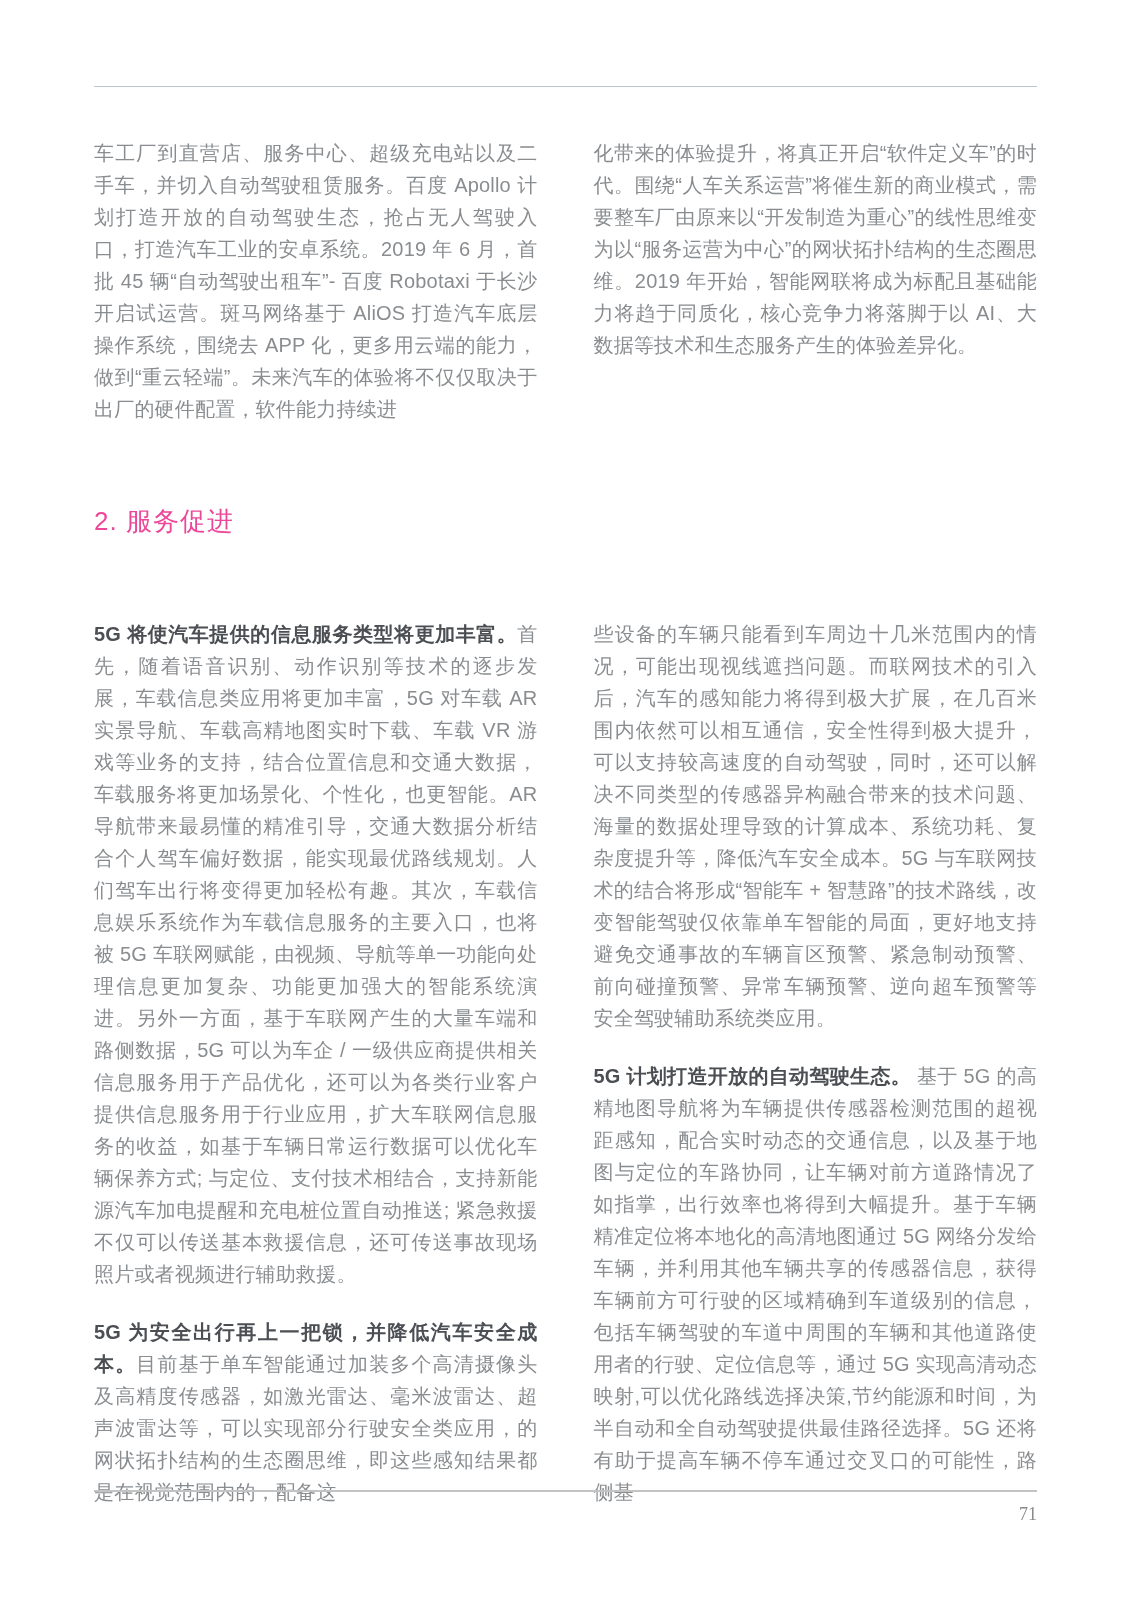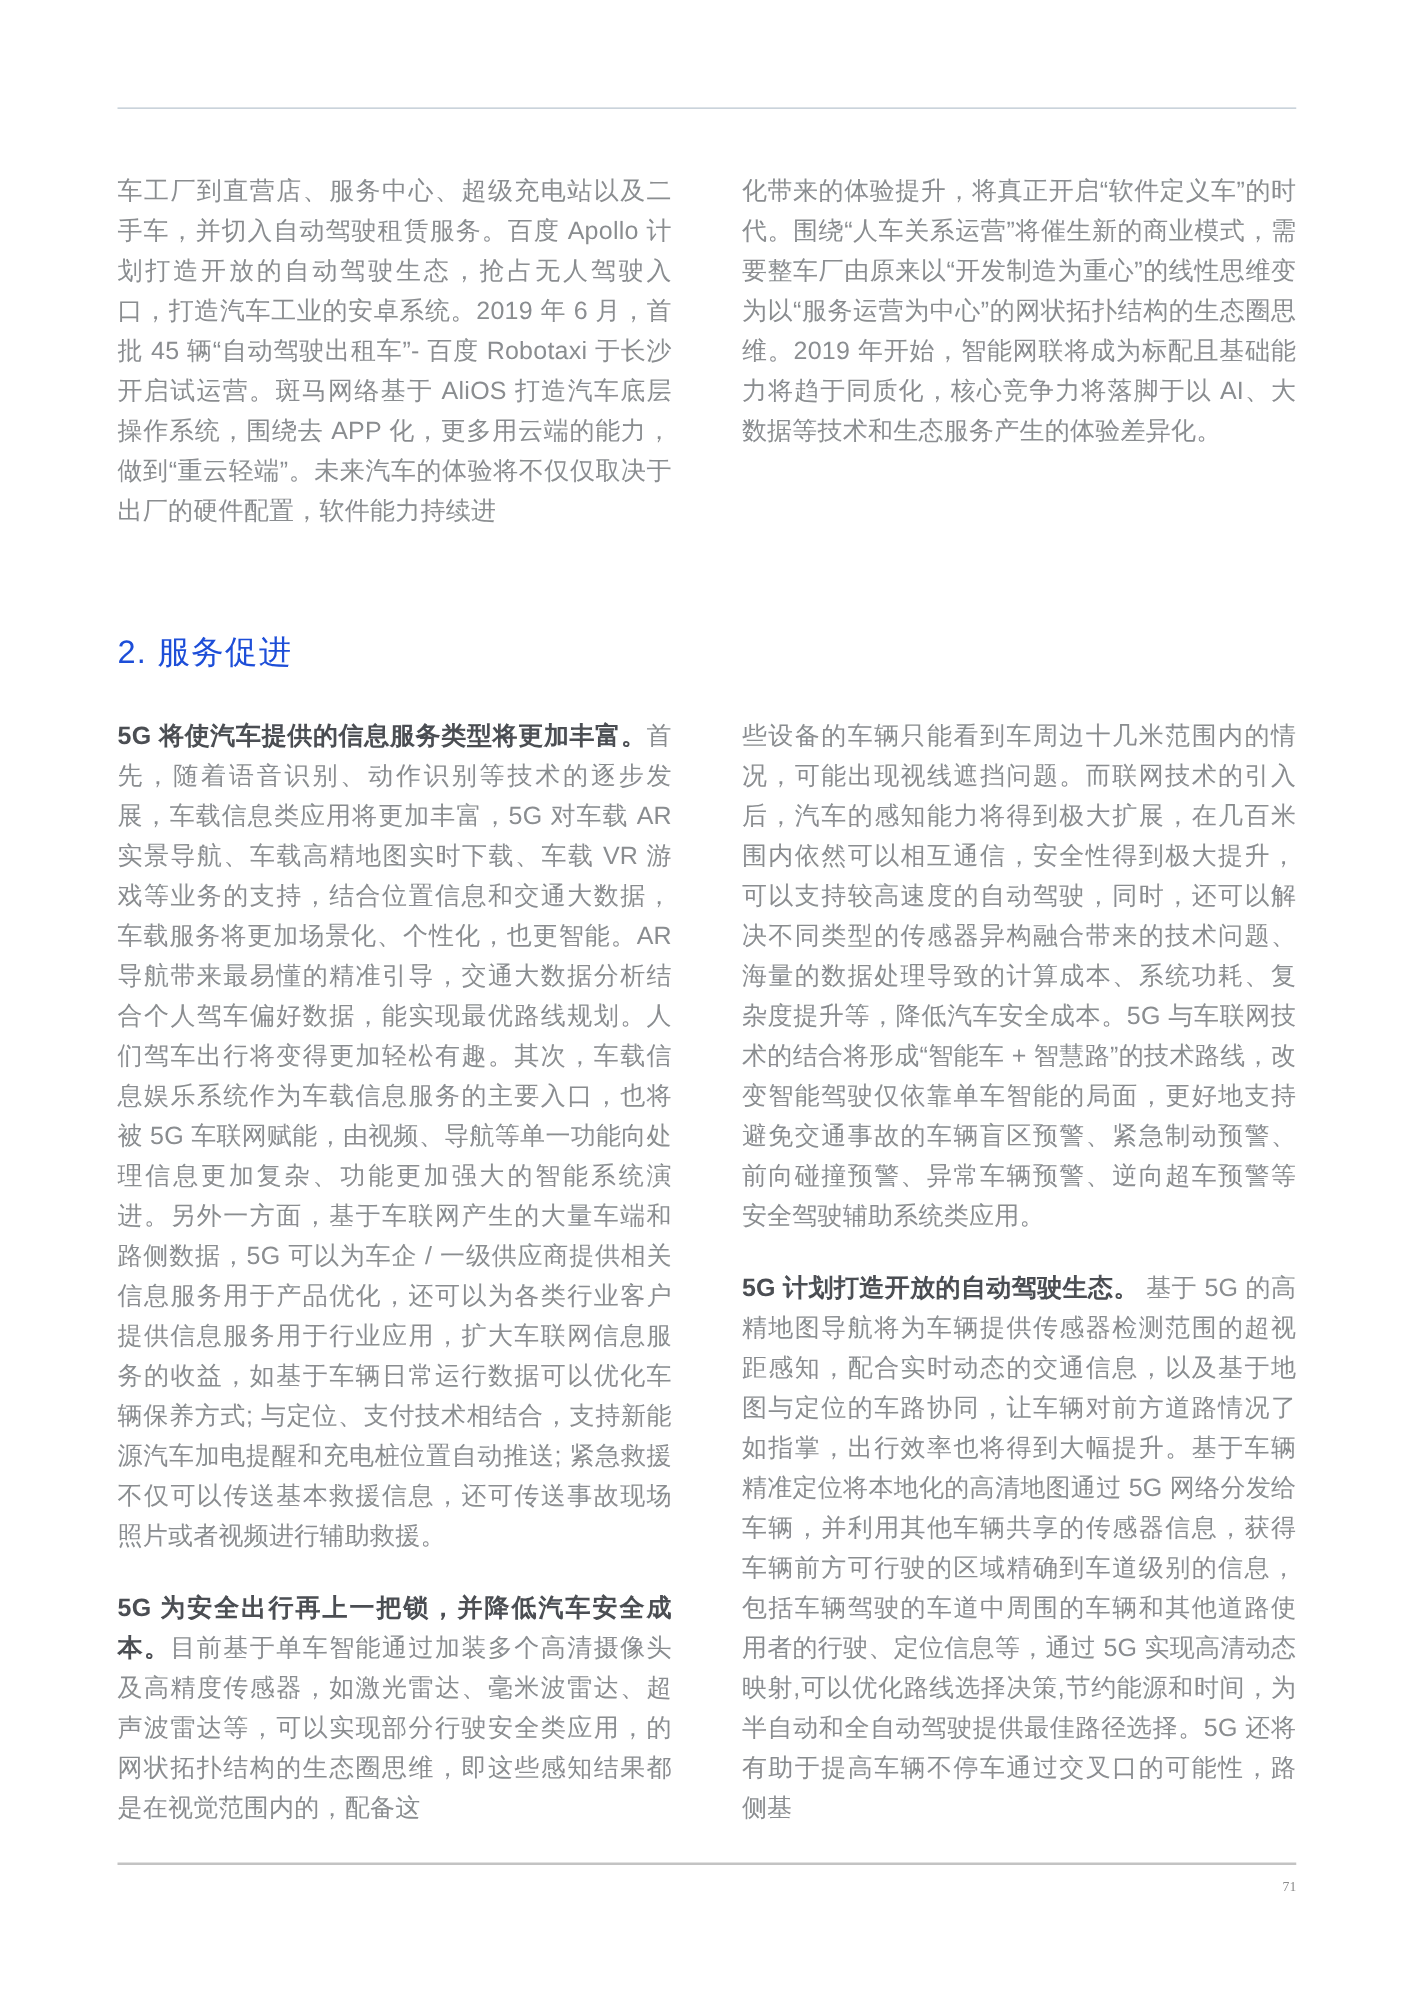--- a/index.html
+++ b/index.html
@@ -55,41 +55,41 @@
   }
   p.body-text .lead {
     font-weight: 700;
     color: #4b4e53;
   }
   
   .section-heading {
     margin-top: 80px;
     font-size: 26px;
     font-weight: 400;
-    color: #1d4ed8;
+    color: #ec4899;
     letter-spacing: 1px;
     line-height: 32px;
   }
   .section-columns {
-    margin-top: 36px;
+    margin-top: 81px;
   }
   
   .doc-footer {
     position: absolute;
     left: 94px;
     right: 94px;
     top: 1490px;
   }
   .footer-rule {
     border-bottom: 2px solid #c3c3c3;
   }
   .page-number {
     margin-top: 12px;
     text-align: right;
-    font-size: 11px;
+    font-size: 18px;
     color: #8a8a8a;
     font-family: "Liberation Serif", "DejaVu Serif", serif;
   }
 </style>
 </head>
 <body>
 
 <div class="page">
 
   <div class="doc-header">

